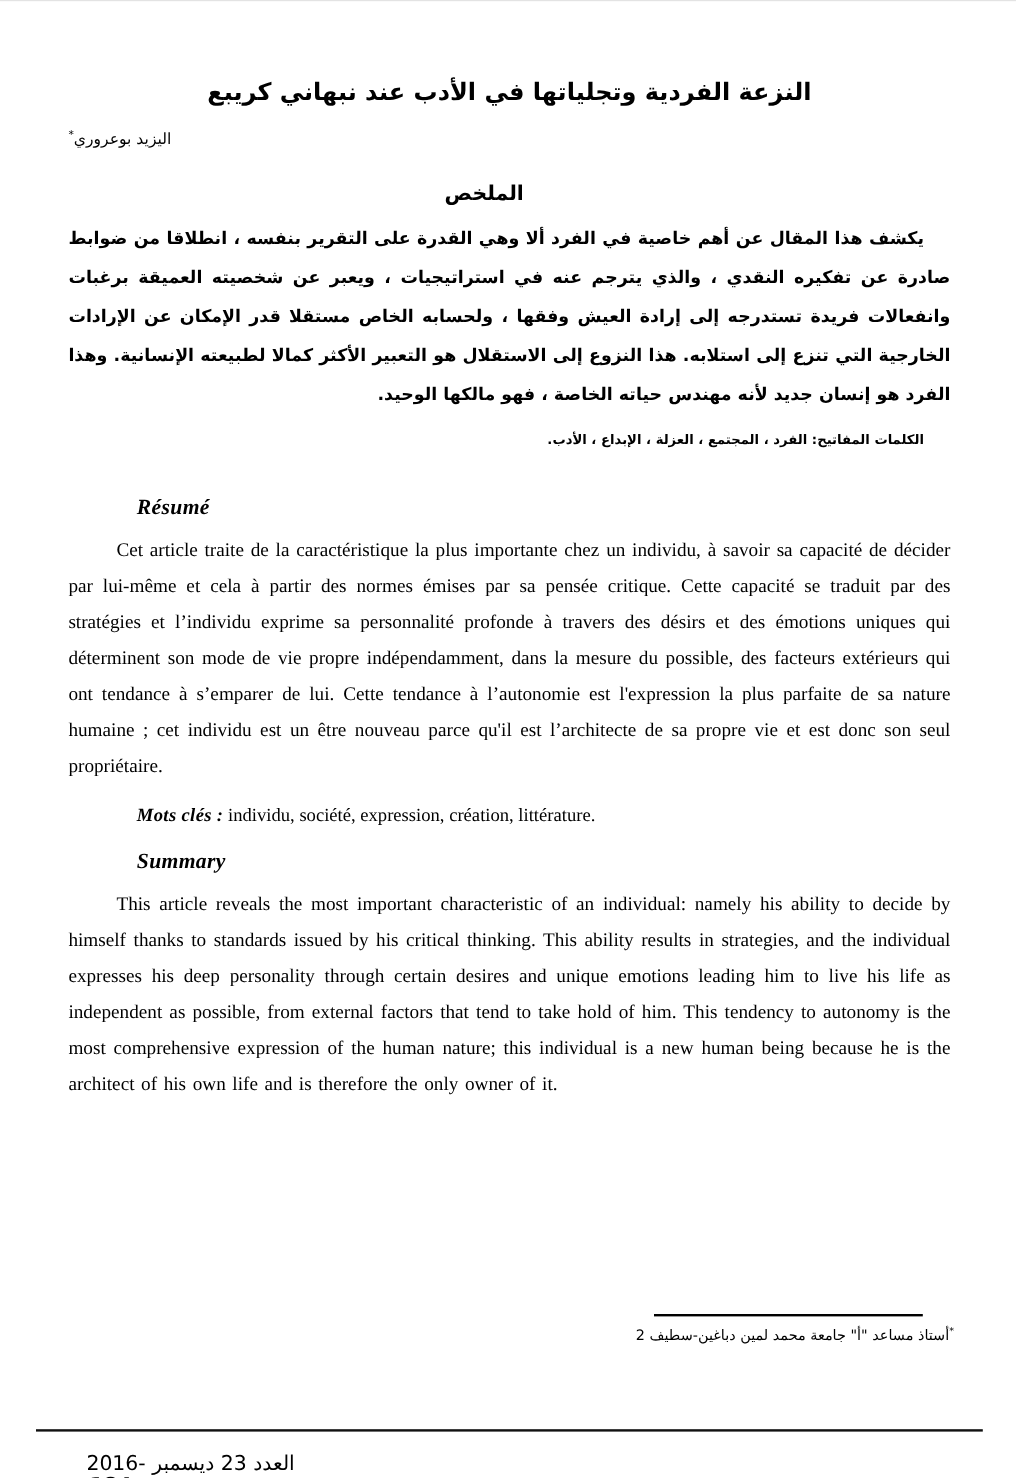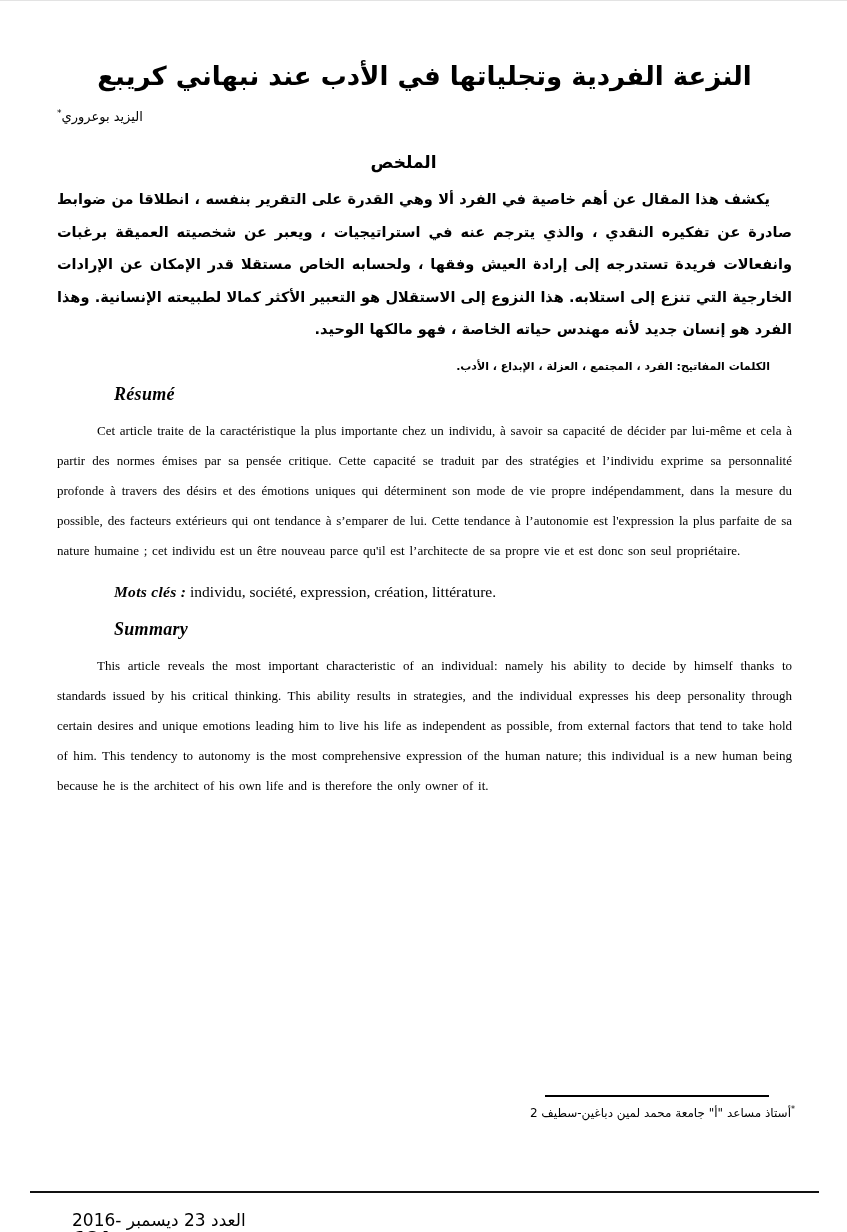--- a/index.html
+++ b/index.html
@@ -13,21 +13,21 @@
     border-top:1px solid #e3e3e3;
   }
   .content { position:absolute; left:57px; right:55px; top:0; }
 
   .title {
     margin-top:52px;
     text-align:center;
     direction:rtl;
     font-family:"DejaVu Sans", sans-serif;
     font-weight:bold;
-    font-size:26px;
+    font-size:20px;
     line-height:46px;
   }
   .author {
     margin-top:4px;
     direction:rtl;
     text-align:left;
     font-family:"DejaVu Sans", sans-serif;
     font-size:13px;
     line-height:20px;
   }
@@ -66,27 +66,27 @@
 
   .script-heading {
     font-family:"Liberation Serif", serif;
     font-style:italic;
     font-weight:bold;
     font-size:18px;
     line-height:24px;
     padding-left:57px;
     letter-spacing:0.3px;
   }
-  .h-resume { margin-top:0; }
+  .h-resume { margin-top:28px; }
   .h-summary { margin-top:12px; }
 
   .latin-body {
     margin-top:10px;
     text-align:justify;
-    font-size:13px;
+    font-size:16px;
     line-height:30px;
     text-indent:40px;
     word-spacing:1.5px;
   }
   .keywords-line {
     margin-top:13px;
     padding-left:57px;
     font-size:15.5px;
     line-height:26px;
   }

